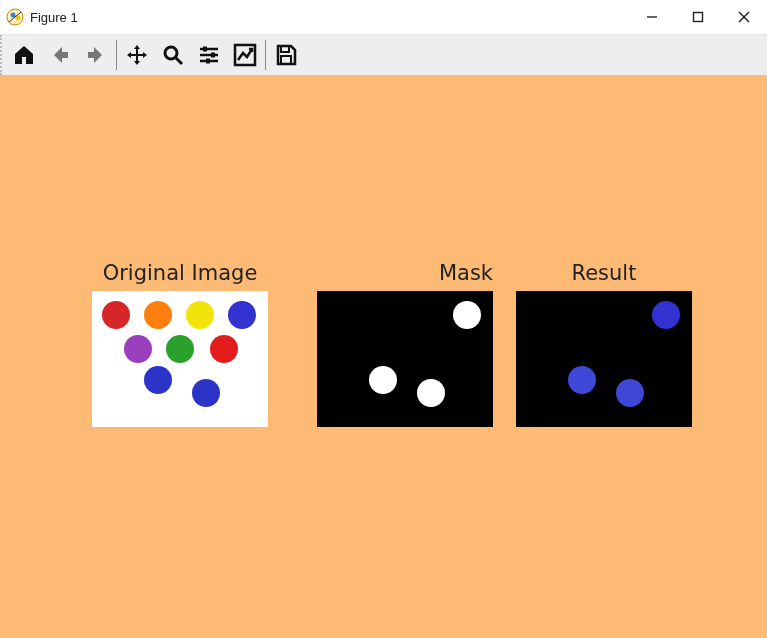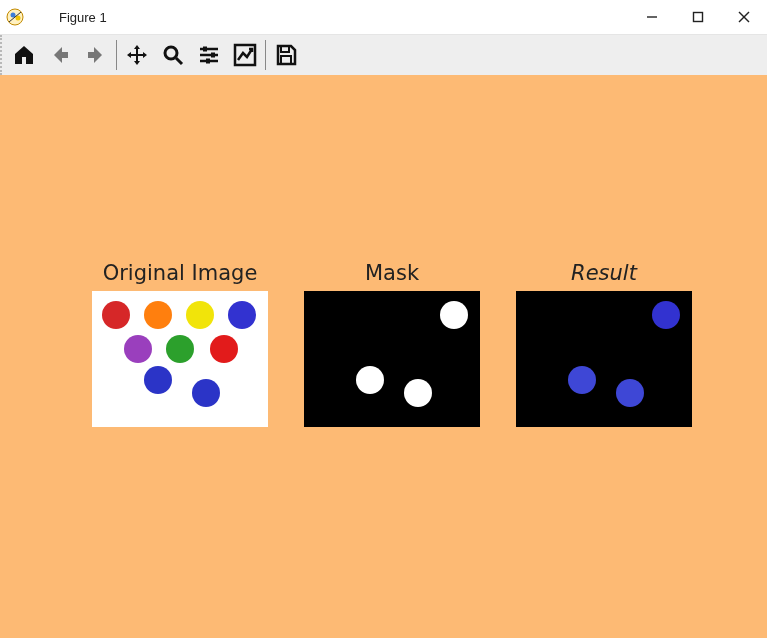--- a/index.html
+++ b/index.html
@@ -21,21 +21,20 @@
   }
   .title-icon {
     width: 18px;
     height: 18px;
     margin-right: 6px;
   }
   .title-text {
     font-size: 13px;
     color: #222;
     flex: 1;
-    margin-left: 29px;
   }
   .win-controls {
     display: flex;
     height: 100%;
   }
   .win-btn {
     width: 46px;
     display: flex;
     align-items: center;
     justify-content: center;
@@ -187,31 +186,31 @@
         <circle cx="108" cy="24" r="14" fill="#f1e40a"></circle>
         <circle cx="150" cy="24" r="14" fill="#3232d0"></circle>
         <circle cx="46" cy="58" r="14" fill="#9a3fbd"></circle>
         <circle cx="88" cy="58" r="14" fill="#2ca02c"></circle>
         <circle cx="132" cy="58" r="14" fill="#e21b1b"></circle>
         <circle cx="66" cy="89" r="14" fill="#2b34c7"></circle>
         <circle cx="114" cy="102" r="14" fill="#2b34c7"></circle>
       </svg>
   </div>
 
-  <div class="panel" style="left:304px; top:186px;">
+  <div class="panel" style="left:317px; top:186px;text-align:right;">
     <div class="panel-title">Mask</div>
     <svg class="panel-svg" width="176" height="136" viewBox="0 0 176 136" id="svg-mask">
         <rect x="0" y="0" width="176" height="136" fill="#000000"></rect>
         <circle cx="150" cy="24" r="14" fill="#ffffff"></circle>
         <circle cx="66" cy="89" r="14" fill="#ffffff"></circle>
         <circle cx="114" cy="102" r="14" fill="#ffffff"></circle>
       </svg>
   </div>
 
-  <div class="panel" style="left:516px; top:186px;font-style:italic;">
+  <div class="panel" style="left:516px; top:186px;">
     <div class="panel-title">Result</div>
     <svg class="panel-svg" width="176" height="136" viewBox="0 0 176 136" id="svg-result">
         <rect x="0" y="0" width="176" height="136" fill="#000000"></rect>
         <circle cx="150" cy="24" r="14" fill="#3232d0"></circle>
         <circle cx="66" cy="89" r="14" fill="#3e47d6"></circle>
         <circle cx="114" cy="102" r="14" fill="#3e47d6"></circle>
       </svg>
   </div>
 
 </div>

